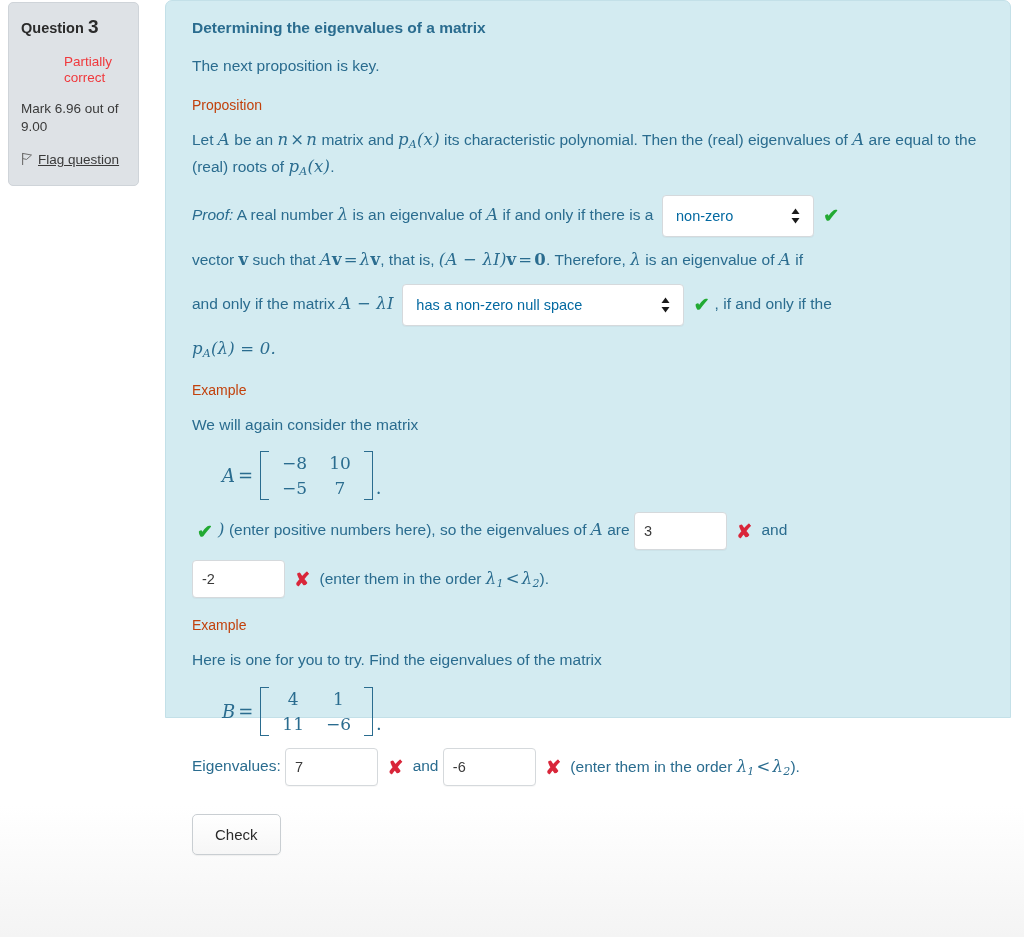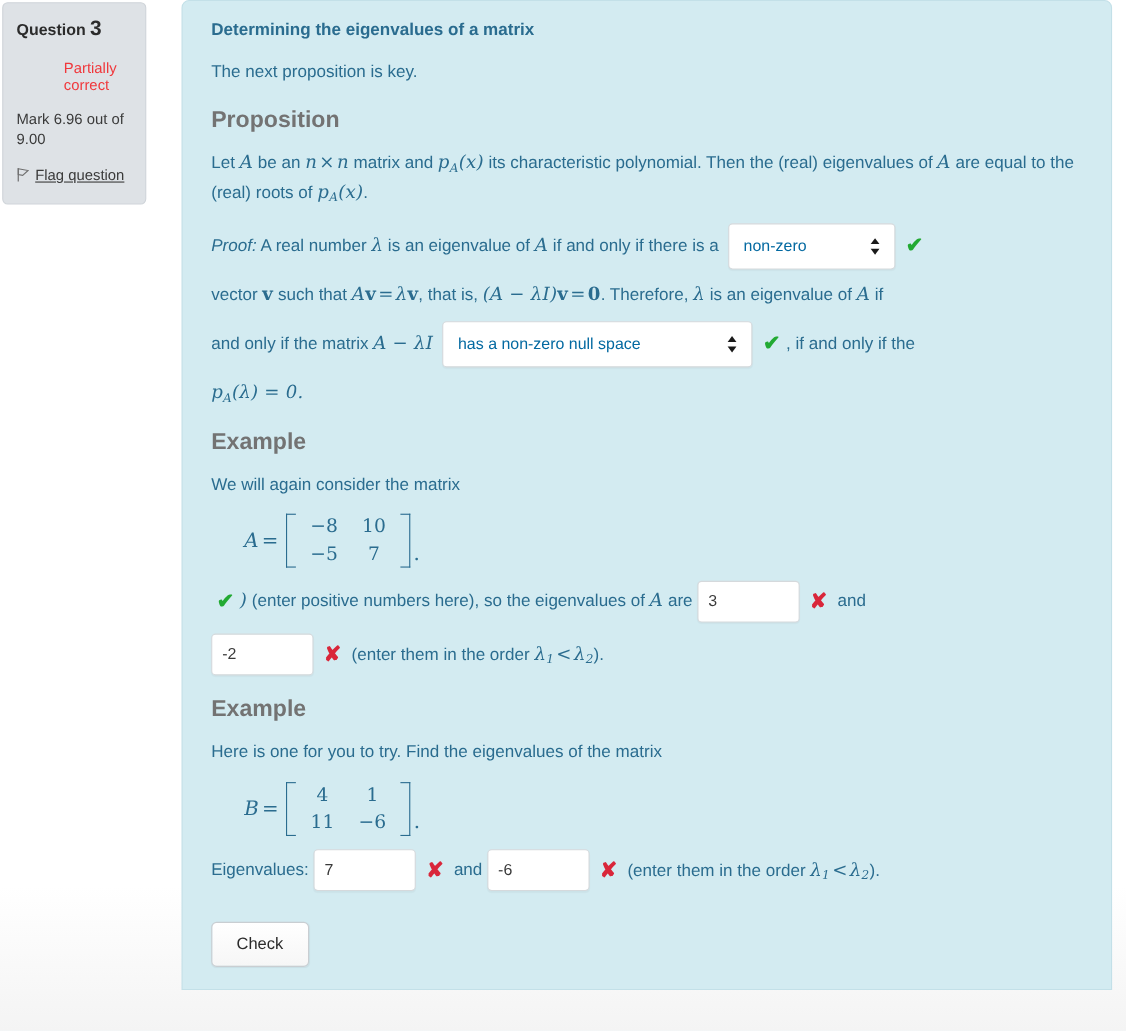--- a/index.html
+++ b/index.html
@@ -10,21 +10,21 @@
     font-family: "Liberation Sans", sans-serif;
     overflow: hidden;
   }
   body {
     background: linear-gradient(to bottom, #ffffff 0%, #ffffff 86%, #f4f4f4 100%);
   }
   .page { position: relative; width: 1024px; height: 937px; }
 
   
   .qinfo {
-    position: absolute; left: 2px; top: 2px; width: 131px;
+    position: absolute; left: 8px; top: 2px; width: 131px;
     background: #dee2e6;
     border: 1px solid #cfd4d9;
     border-radius: 5px;
     padding: 12px 10px 14px 12px;
   }
   .qinfo-title {
     font-size: 14.5px; font-weight: bold; color: #2b2b2b;
     margin: 2px 0 16px 0; line-height: 1.1;
   }
   .qinfo-title .qnum { font-size: 19px; font-weight: bold; }
@@ -38,34 +38,34 @@
     font-size: 13.5px; color: #3a3a3a; line-height: 1.33;
     display: block;
   }
   .qflag .flagicon {
     display: inline-block; vertical-align: -2px; margin-right: 4px;
   }
 
   
   .content {
     position: absolute; left: 165px; top: 0px;
-    width: 846px; height: 900px;
+    width: 846px; height: 718px;
     background: #d3ebf1;
     border: 1px solid #c3e0e8;
     border-top-left-radius: 7px;
     border-top-right-radius: 7px;
     padding: 18px 22px 0 26px;
     color: #2a6c8f;
   }
   .h-title {
     font-size: 15.5px; font-weight: bold; color: #2a6c8f;
     margin: 0 0 16px 0;
   }
   .h-sub {
-    font-size: 21px; font-weight: bold; color: #737373;
+    font-size: 14px; font-weight: normal; color: #c2410c;
     margin: 19px 0 14px 0;
   }
   .para {
     font-size: 15.5px; color: #2a6c8f; line-height: 1.62;
     margin: 0 0 14px 0;
   }
   .para-tight { margin-bottom: 10px; }
 
   
   .m {

